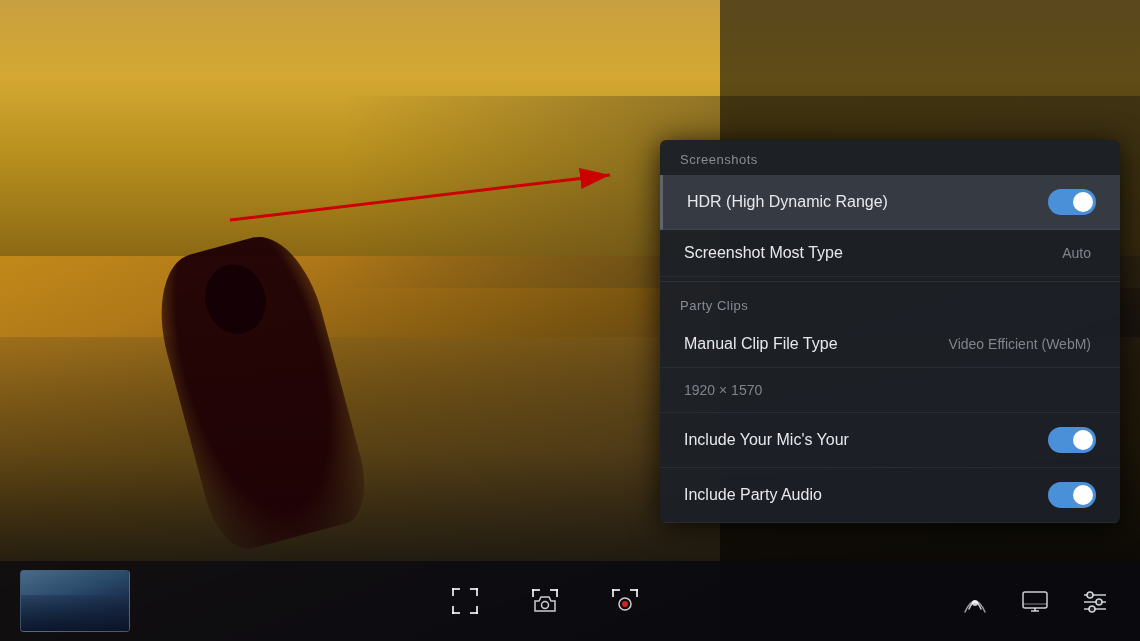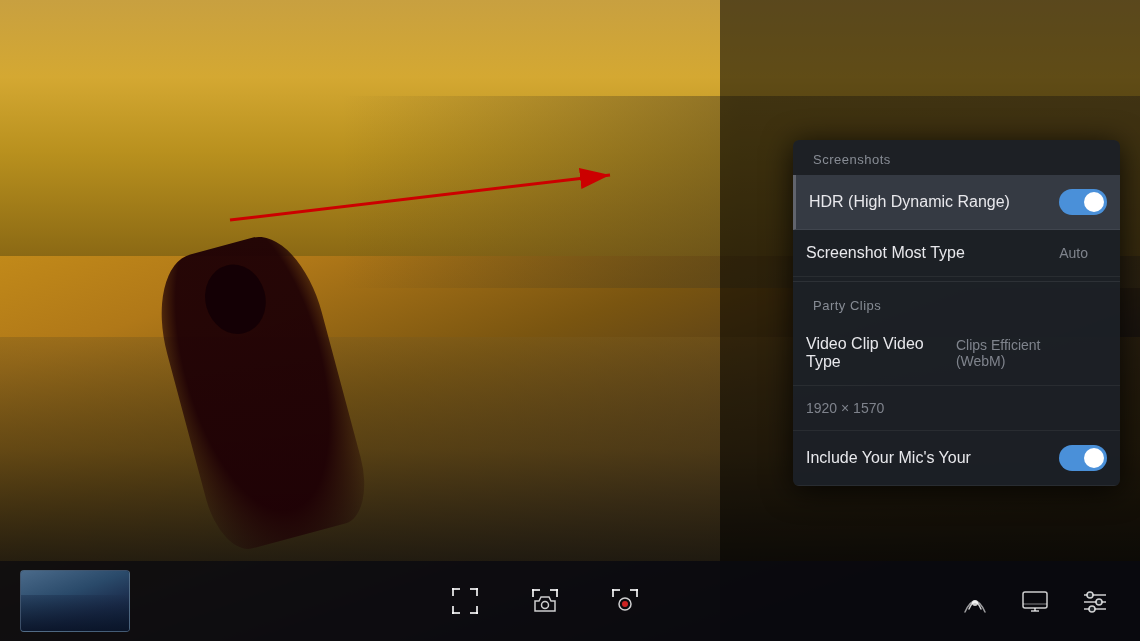--- a/index.html
+++ b/index.html
@@ -134,60 +134,60 @@
       align-items: center;
       gap: 30px;
       margin-right: 10px;
     }
 
     
     #settings-panel {
       position: absolute;
       top: 140px;
       right: 20px;
-      width: 327px;
+      width: 460px;
       background: rgba(28, 32, 38, 0.97);
       border-radius: 6px;
       overflow: hidden;
       z-index: 20;
       box-shadow: 0 4px 30px rgba(0,0,0,0.8);
     }
 
     .panel-section-header {
       padding: 12px 20px 8px 20px;
       color: rgba(180,185,195,0.7);
       font-size: 13px;
       font-weight: 500;
       letter-spacing: 0.5px;
     }
 
     .panel-item {
       display: flex;
       align-items: center;
       justify-content: space-between;
-      padding: 14px 13px;
+      padding: 14px 24px;
       border-bottom: 1px solid rgba(255,255,255,0.06);
       cursor: pointer;
     }
 
     .panel-item.highlighted {
       background: rgba(60, 65, 75, 0.8);
       border-left: 3px solid rgba(200,200,210,0.3);
     }
 
     .panel-item-label {
       color: #e8e8ec;
       font-size: 16px;
       font-weight: 400;
     }
 
     .panel-item-value {
       color: rgba(180,185,195,0.65);
       font-size: 14px;
-      margin-right: 19px;
+      margin-right: 5px;
     }
 
     
     .toggle {
       width: 48px;
       height: 26px;
       border-radius: 13px;
       position: relative;
       flex-shrink: 0;
     }
@@ -251,33 +251,37 @@
     <span class="panel-item-value">Auto</span>
   </div>
 
   <div class="divider"></div>
 
   <div class="panel-section-header">
     <span>Party Clips</span>
   </div>
 
   <div class="panel-item">
-    <span class="panel-item-label">Video Clip Video Type</span>
-    <span class="panel-item-value">Clips Efficient (WebM)</span>
+    <span class="panel-item-label">Manual Clip File Type</span>
+    <span class="panel-item-value">Video Efficient (WebM)</span>
   </div>
 
   <div class="panel-item">
     <span class="panel-item-value">1920 × 1570</span>
   </div>
 
   <div class="panel-item">
     <span class="panel-item-label">Include Your Mic's Your</span>
     <div class="toggle on"></div>
   </div>
 
+  <div class="panel-item">
+    <span class="panel-item-label">Include Party Audio</span>
+    <div class="toggle on"></div>
+  </div>
 
 </div>
 
 <div id="bottom-bar">
 
   <div id="thumbnail">
     <div class="thumb-inner">
       <div class="thumb-city"></div>
     </div>
   </div>

